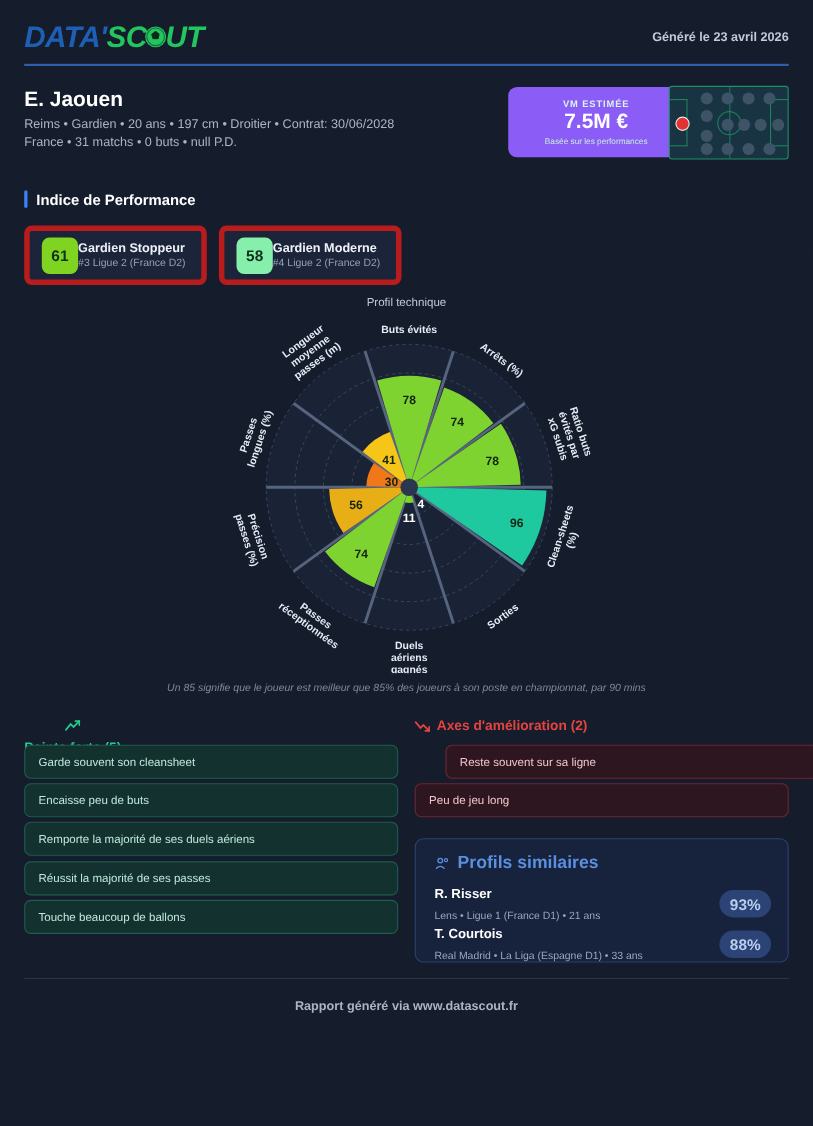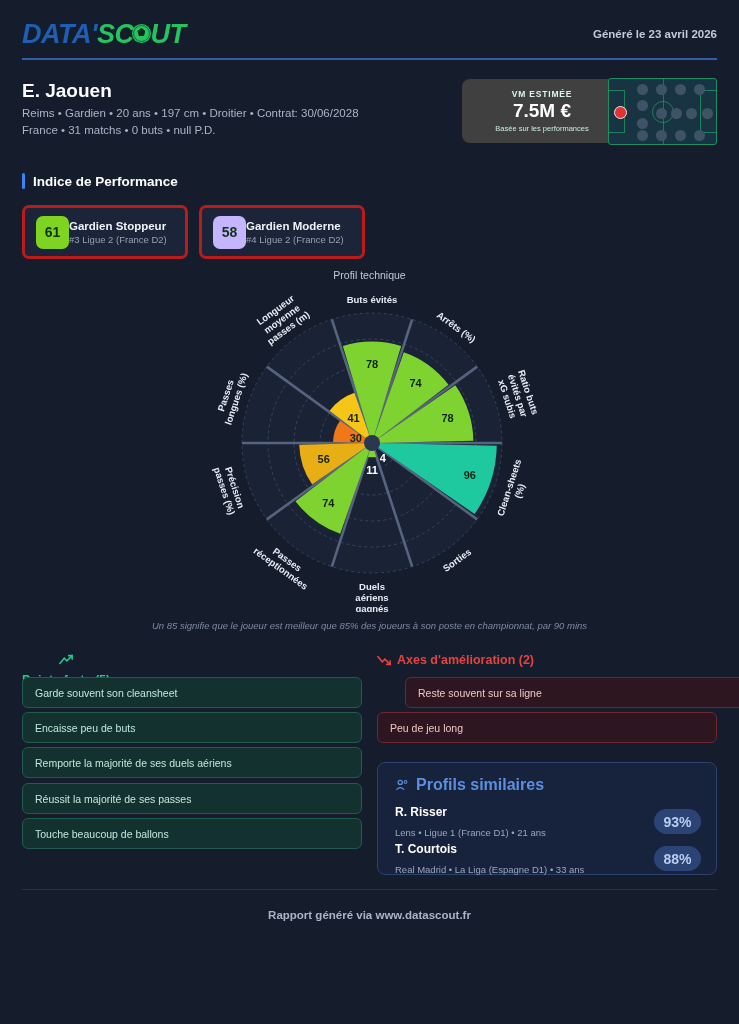--- a/index.html
+++ b/index.html
@@ -29,21 +29,21 @@
   .hdr-rule { position:absolute; left:22px; top:58px; width:695px; height:2px;
               background:#2f5fa8; }
 
   
   .pname { position:absolute; left:22px; top:80px; font-size:19px; font-weight:bold;
            color:#ffffff; }
   .pmeta1 { position:absolute; left:22px; top:107px; font-size:11.5px; color:#aab4c6; }
   .pmeta2 { position:absolute; left:22px; top:124px; font-size:11.5px; color:#aab4c6; }
 
   .vm-card { position:absolute; left:462px; top:79px; width:160px; height:64px;
-             background:#404040; border-radius:8px; text-align:center;
+             background:#8b5cf6; border-radius:8px; text-align:center;
              display:flex; flex-direction:column; align-items:center; justify-content:center; }
   .vm-t { font-size:8.5px; font-weight:bold; color:#d8f5e8; letter-spacing:.8px; }
   .vm-v { font-size:19px; font-weight:bold; color:#fff; margin-top:1px; }
   .vm-s { font-size:7.5px; color:#c6eedc; margin-top:2px; }
 
   .pitch { position:absolute; left:608px; top:78px; width:109px; height:67px;
            background:#183442; border:1.5px solid #1f8f62; border-radius:3px; }
   .pitch .mid { position:absolute; left:50%; top:0; bottom:0; width:1px;
                 background:#1f8f62; opacity:.75; }
   .pitch .circ { position:absolute; left:50%; top:50%; width:22px; height:22px;
@@ -54,21 +54,21 @@
                   border:1.5px solid #1f8f62; border-right:none; opacity:.85; }
   .dot { position:absolute; width:11px; height:11px; border-radius:50%;
          background:#3e5466; }
   .dot.gk { background:#e23232; border:1.5px solid #e9e9e9; width:13px; height:13px; }
 
   
   .sec-title { position:absolute; font-size:13.5px; font-weight:bold; color:#ffffff; }
   .sec-bar { position:absolute; width:3px; height:16px; background:#3b82f6; border-radius:2px; }
 
   
-  .idx-card { position:absolute; height:54px; background:#1b2438; border:3px solid #b91c1c;
+  .idx-card { position:absolute; height:54px; background:#1b2438; border:5px solid #b91c1c;
               border-radius:7px; display:flex; align-items:center; padding:0 11px; }
   .idx-badge { width:33px; height:33px; border-radius:7px; display:flex; align-items:center;
                justify-content:center; font-size:14px; font-weight:bold; color:#10321a;
                flex:none; }
   .idx-txt { }
   .idx-name { font-size:11.5px; font-weight:bold; color:#eef2f8; }
   .idx-sub { font-size:9.5px; color:#95a1b5; margin-top:2px; }
 
   
   .chart-title { position:absolute; left:0; width:739px; top:269px; text-align:center;
@@ -151,21 +151,21 @@
   <div class="sec-title" style="left:33px; top:174px;text-align:center;">Indice de Performance</div>
 
   <div class="idx-card" style="left:22px; top:205px; width:166px;">
     <div class="idx-badge" style="background:#7fd422;">61</div>
     <div class="idx-txt">
       <div class="idx-name">Gardien Stoppeur</div>
       <div class="idx-sub">#3 Ligue 2 (France D2)</div>
     </div>
   </div>
   <div class="idx-card" style="left:199px; top:205px; width:166px;">
-    <div class="idx-badge" style="background:#c4b5fd;">58</div>
+    <div class="idx-badge" style="background:#86efac;">58</div>
     <div class="idx-txt">
       <div class="idx-name">Gardien Moderne</div>
       <div class="idx-sub">#4 Ligue 2 (France D2)</div>
     </div>
   </div>
 
   <div class="chart-title">Profil technique</div>
   <svg id="radar" width="400" height="330" viewBox="0 0 400 330">
       <circle cx="202" cy="161" r="130" fill="#1a2336"></circle>
       <circle cx="202" cy="161" r="26" fill="none" stroke="#46536d" stroke-width="0.8" stroke-dasharray="3 3" opacity="0.85"></circle>

